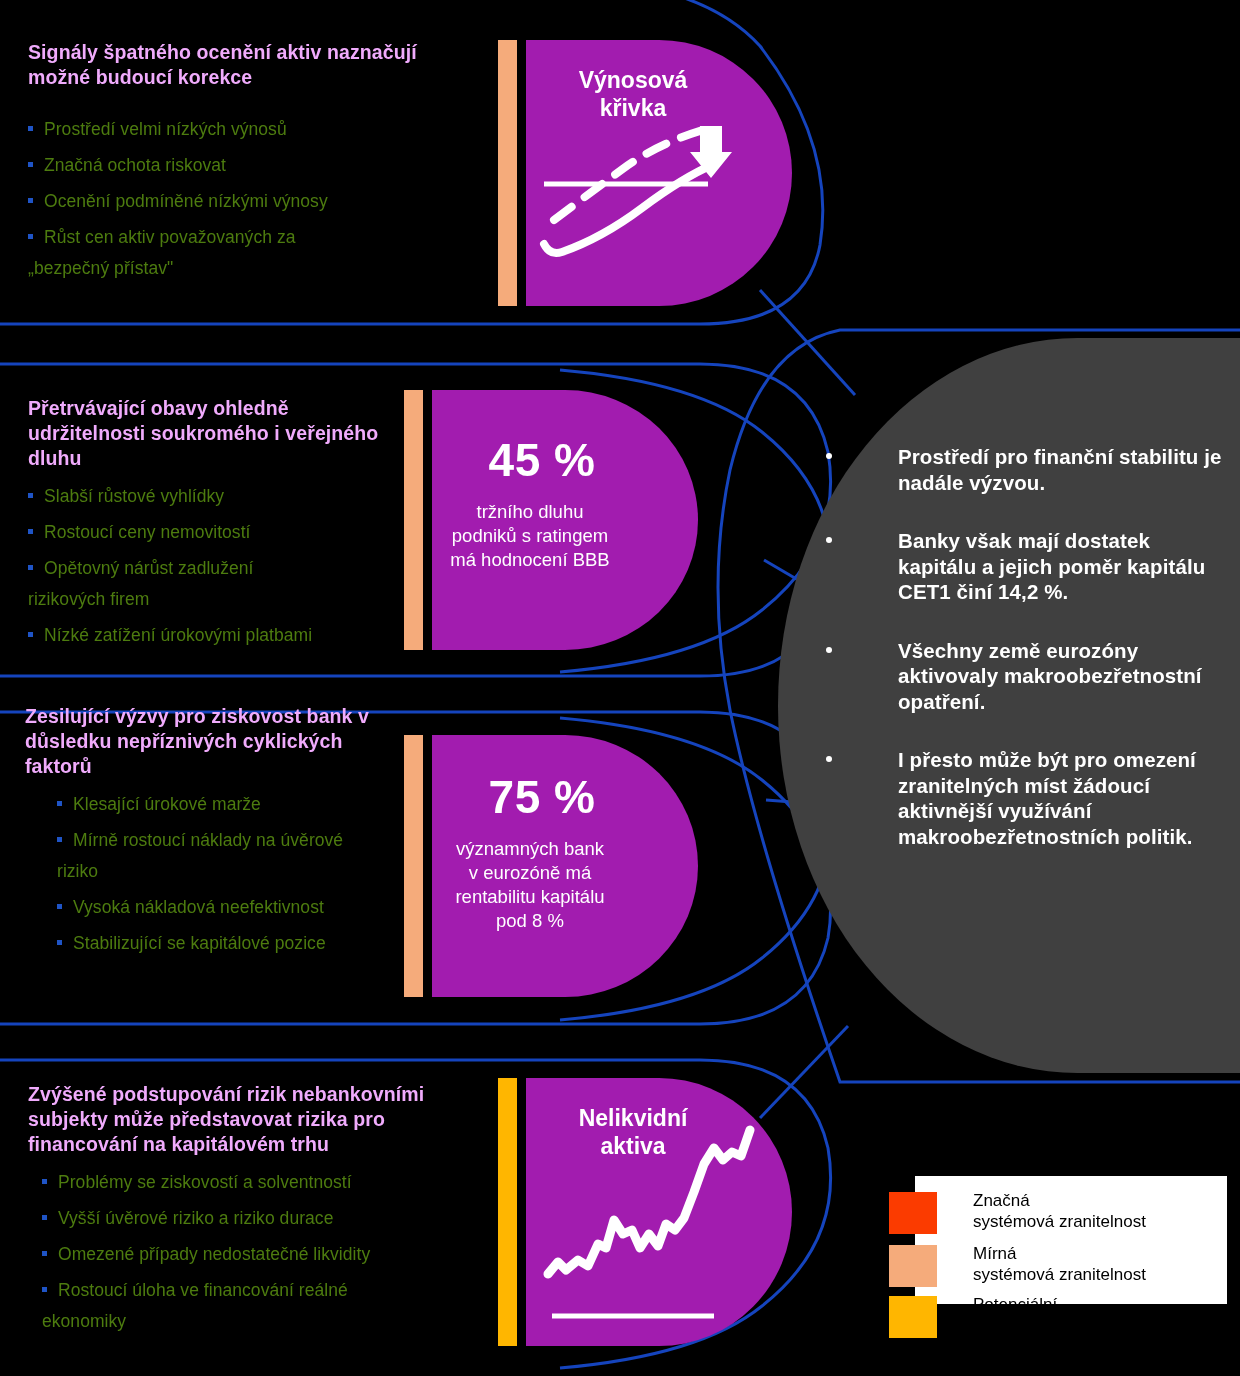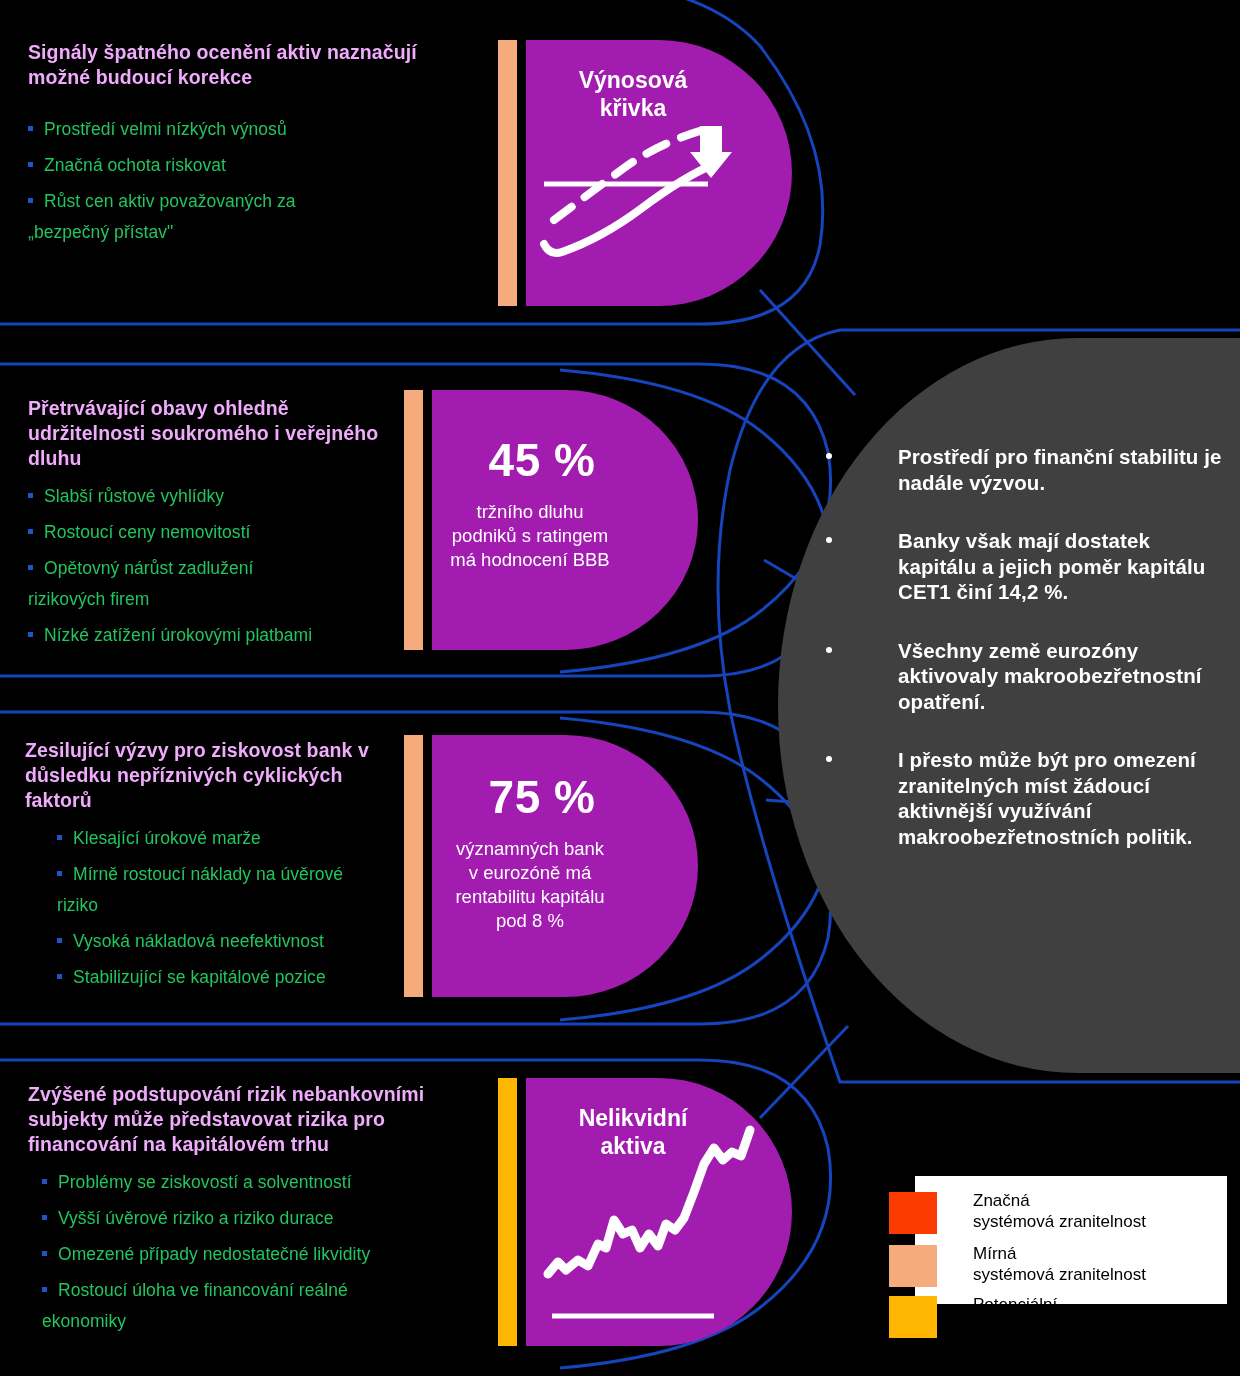--- a/index.html
+++ b/index.html
@@ -20,21 +20,21 @@
   .section{position:absolute;}
   .sec-head{
     color:#f0abfc;
     font-weight:bold;
     font-size:19.5px;
     line-height:25px;
     letter-spacing:.1px;
   }
   .sec-list{margin:0;padding:0;list-style:none;}
   .sec-list li{
-    color:#22c55e;
+    color:#4d7c0f;
     font-size:17.5px;
     line-height:22px;
     margin-top:14px;
     position:relative;
     padding-left:16px;
     letter-spacing:.05px;
   }
   .sec-list li .sq{
     position:absolute;left:0;top:8px;
     width:5px;height:5px;background:#1f54c6;display:block;
@@ -126,20 +126,21 @@
       <line x1="766" y1="800" x2="846" y2="806"></line>
       <line x1="760" y1="1118" x2="848" y2="1026"></line>
     </g>
   </svg>
 
   <div class="section" style="left:28px;top:40px;width:450px;">
     <div class="sec-head">Signály špatného ocenění aktiv naznačují možné budoucí korekce</div>
     <ul class="sec-list" style="margin-top:28px;">
       <li><span class="sq"></span><span>Prostředí velmi nízkých výnosů</span></li>
       <li><span class="sq"></span><span>Značná ochota riskovat</span></li>
+      <li><span class="sq"></span><span>Ocenění podmíněné nízkými výnosy</span></li>
       <li><span class="sq"></span><span>Růst cen aktiv považovaných za</span><span class="wrap2">„bezpečný přístav"</span></li>
     </ul>
   </div>
 
   <div class="pod" style="left:498px;top:40px;width:294px;height:266px;">
     <div class="accent" style="background:#F5AB7B;"></div>
     <div class="body">
       <div class="pod-title" style="padding-right:52px;">
         <span>Výnosová</span><br>
         <span>křivka</span>
@@ -168,21 +169,21 @@
     <div class="body" style="padding-right:46px;width:auto;">
       <div class="pod-big">45 %</div>
       <div class="pod-sub">
         <span>tržního dluhu</span><br>
         <span>podniků s ratingem</span><br>
         <span>má hodnocení BBB</span>
       </div>
     </div>
   </div>
 
-  <div class="section" style="left:25px;top:738px;width:385px;">
+  <div class="section" style="left:25px;top:704px;width:385px;">
     <div class="sec-head">Zesilující výzvy pro ziskovost bank v důsledku nepříznivých cyklických faktorů</div>
     <ul class="sec-list" style="margin-top:6px;margin-left:32px;">
       <li><span class="sq"></span><span>Klesající úrokové marže</span></li>
       <li><span class="sq"></span><span>Mírně rostoucí náklady na úvěrové</span><span class="wrap2">riziko</span></li>
       <li><span class="sq"></span><span>Vysoká nákladová neefektivnost</span></li>
       <li><span class="sq"></span><span>Stabilizující se kapitálové pozice</span></li>
     </ul>
   </div>
 
   <div class="pod" style="left:404px;top:735px;width:294px;height:262px;">

